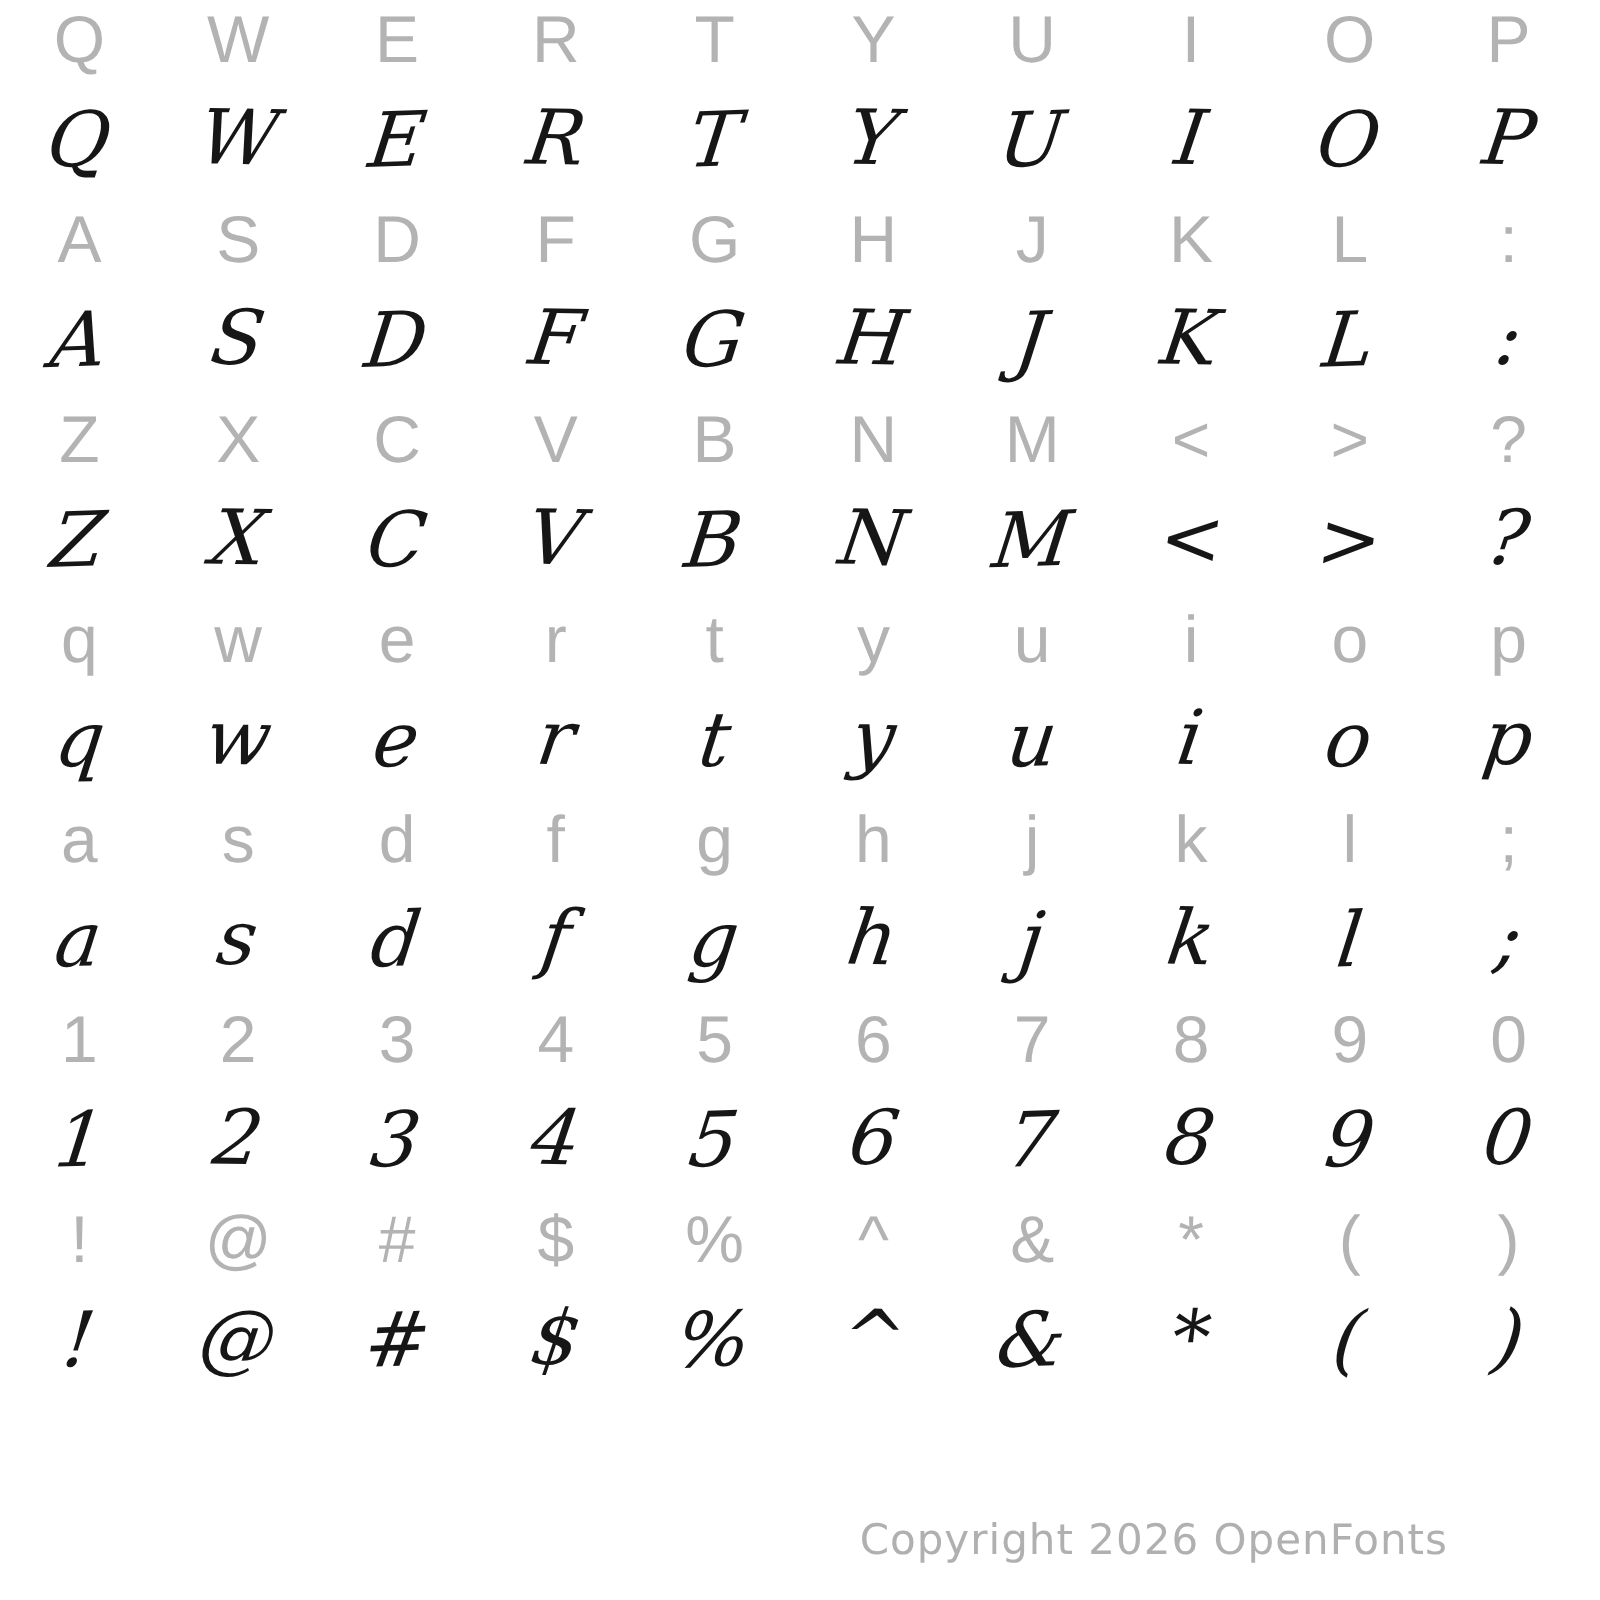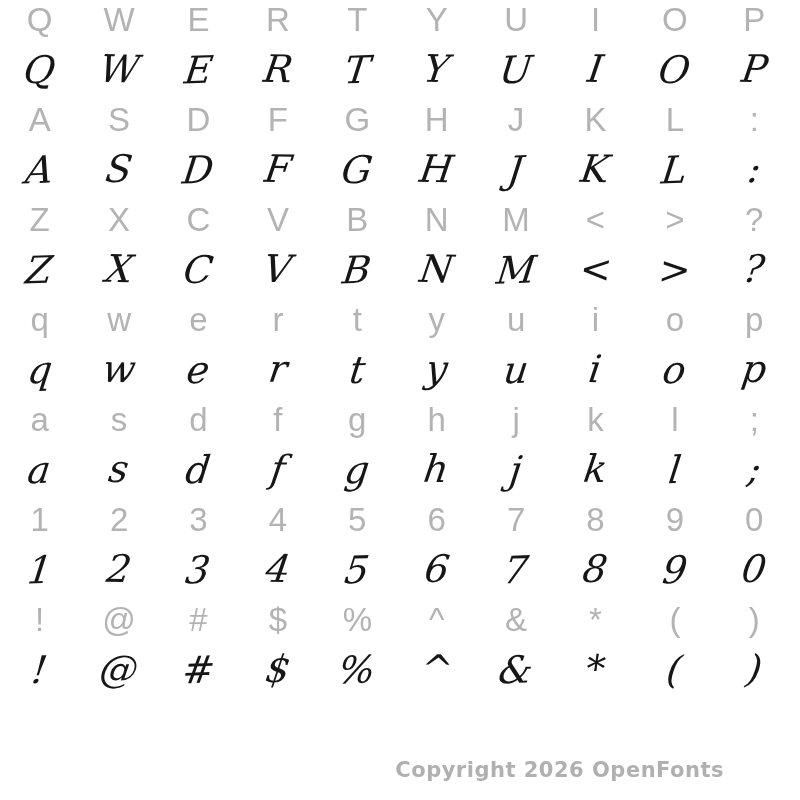--- a/index.html
+++ b/index.html
@@ -48,21 +48,20 @@
   .row.specimen .cell:nth-child(even) { transform: skewX(-7deg) rotate(1deg); }
   .footer {
     position: absolute;
     top: 758px;
     right: 76px;
     font-family: "DejaVu Sans", "Liberation Sans", sans-serif;
     font-size: 21px;
     color: #b0b0b0;
     letter-spacing: 0.5px;
     white-space: nowrap;
-    font-weight: bold;
   }
 </style>
 </head>
 <body>
 
 <div class="glyph-grid">
     <div class="row reference">
       <span class="cell">Q</span>
       <span class="cell">W</span>
       <span class="cell">E</span>

